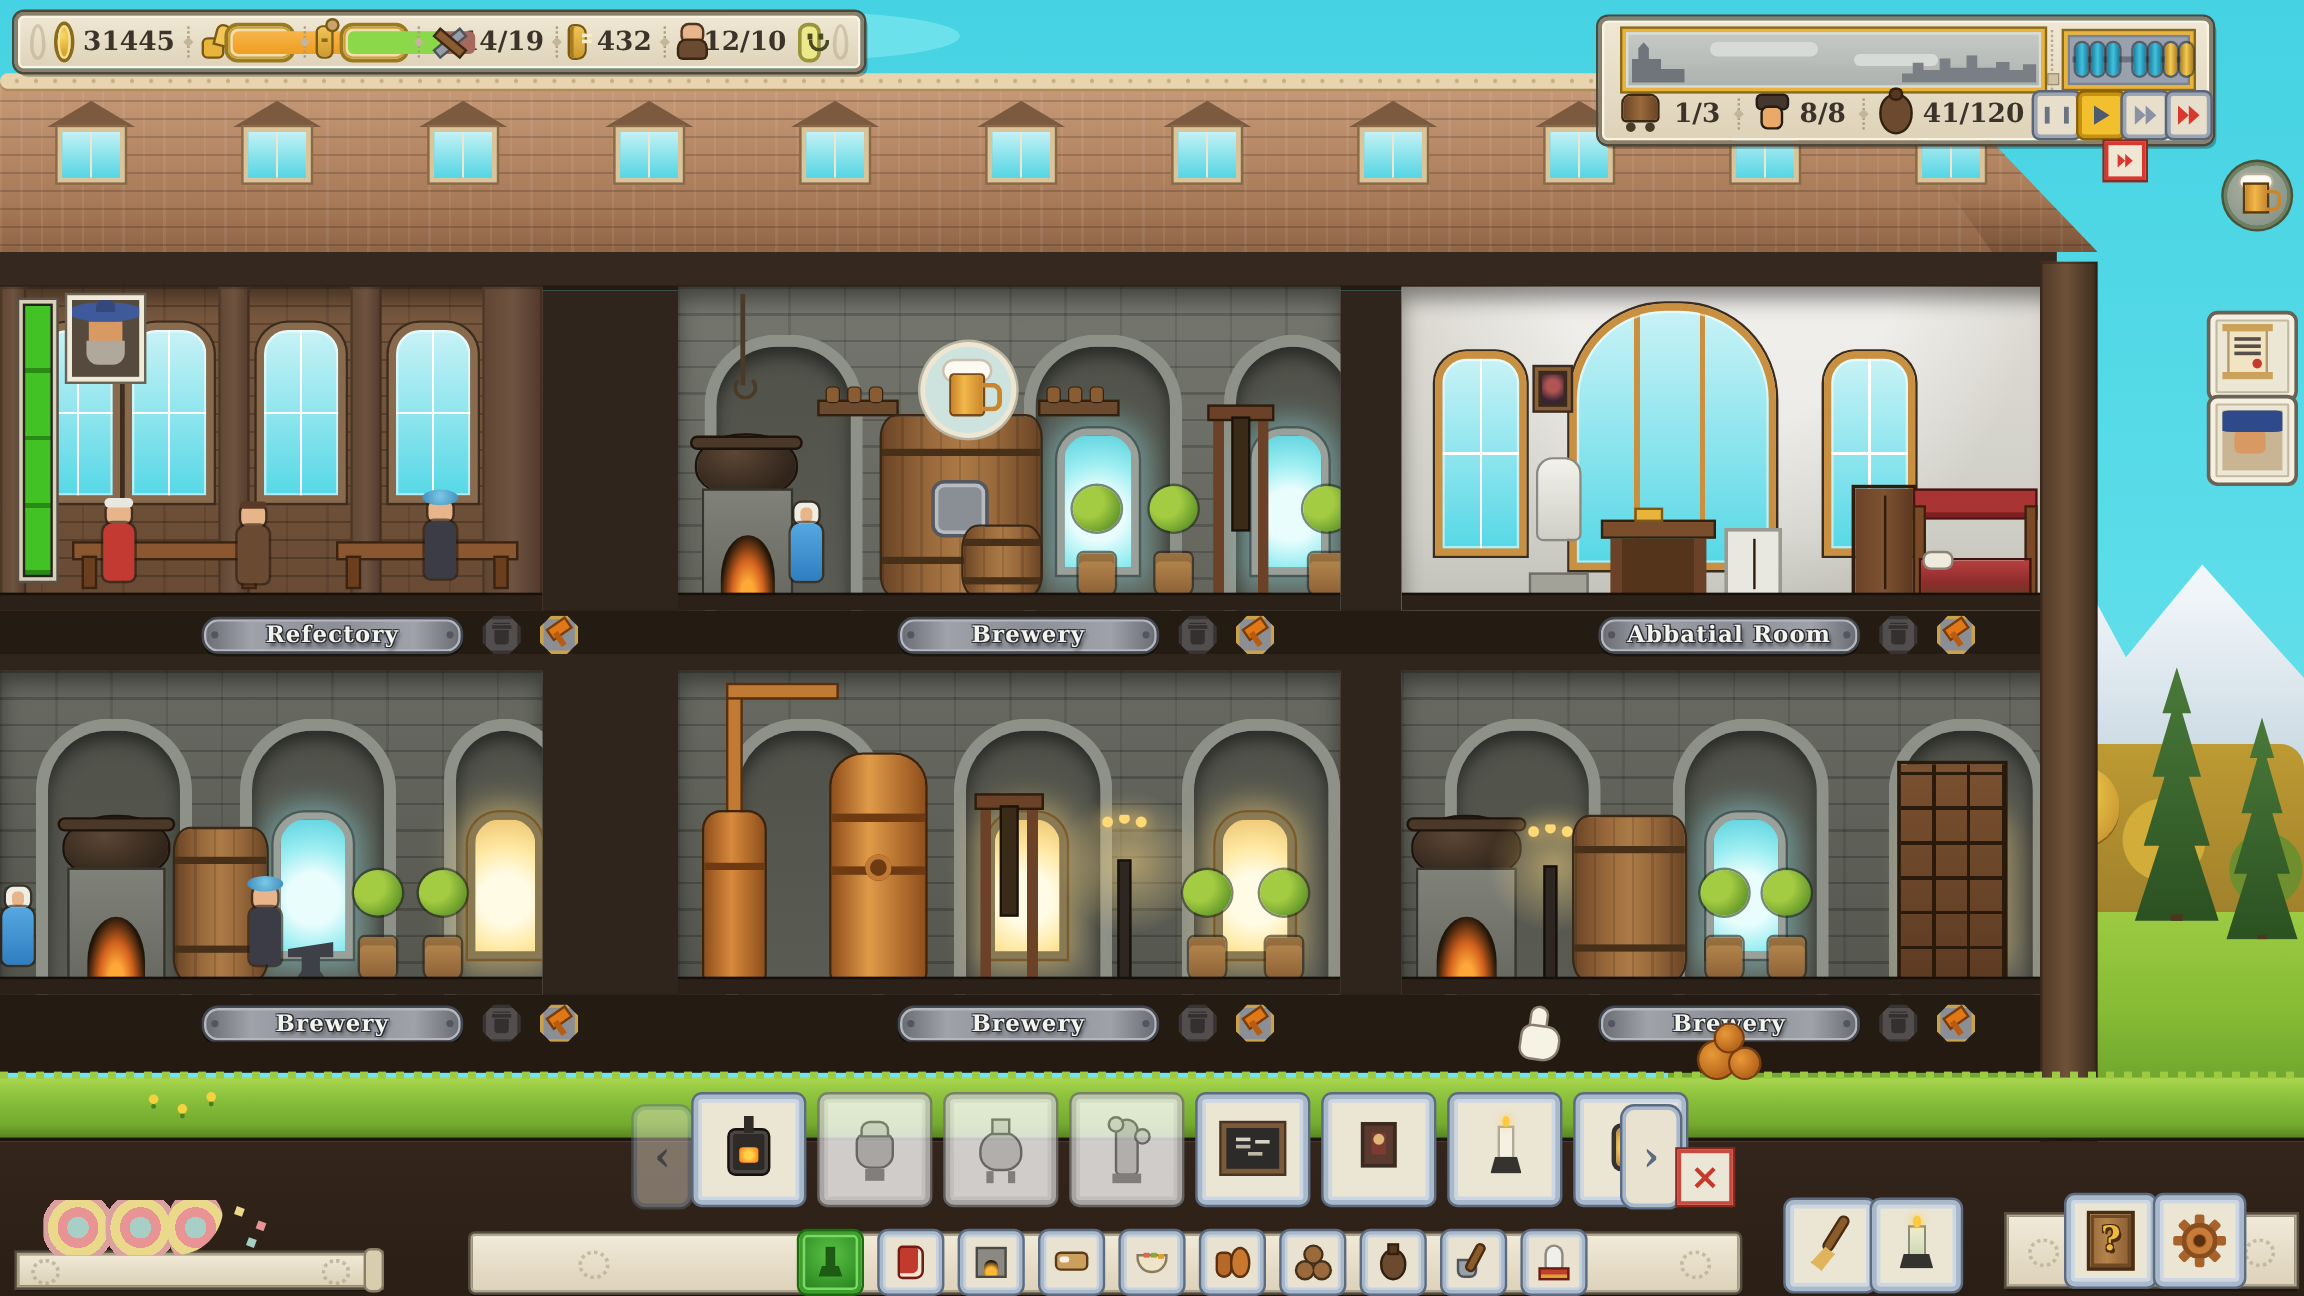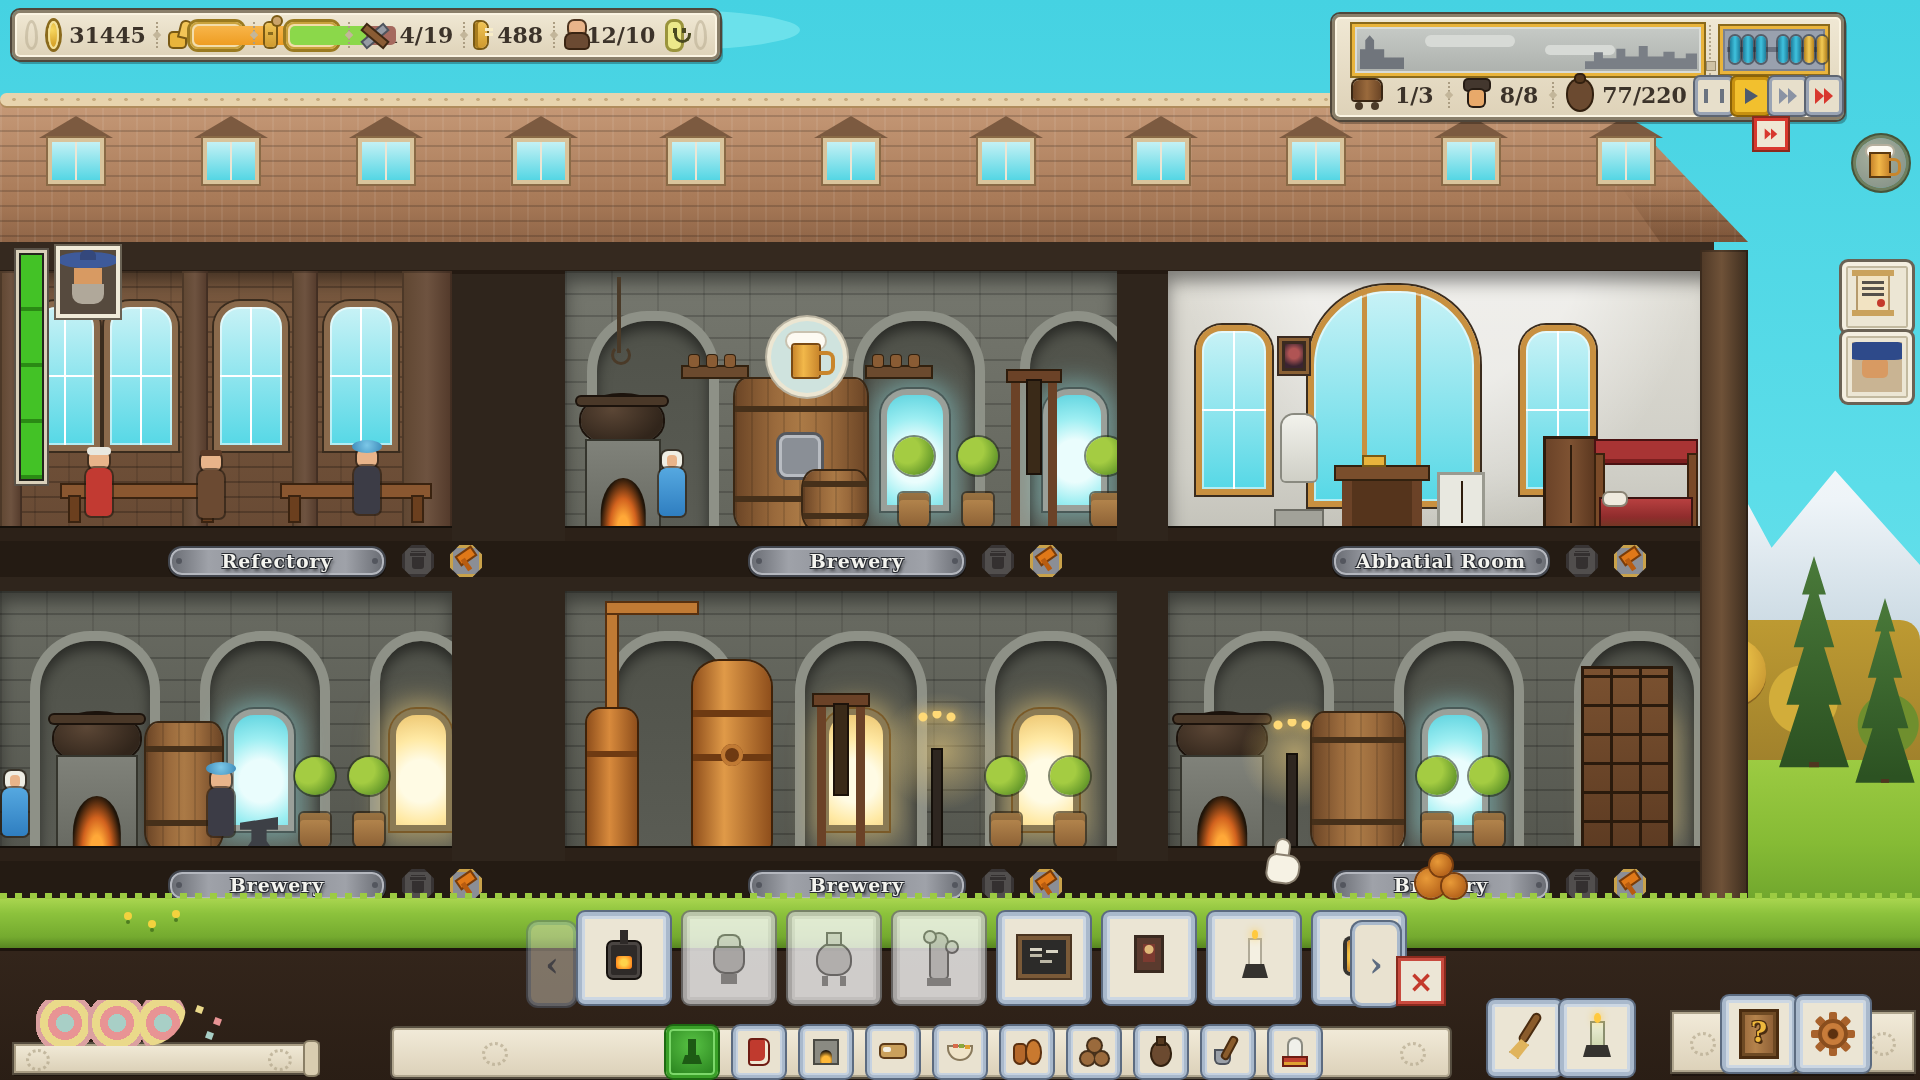--- a/index.html
+++ b/index.html
@@ -32,21 +32,21 @@
   .grass{position:absolute;left:0;top:898px;width:1920px;height:52px;z-index:20;
     background:linear-gradient(180deg,#aad650 0%,#8cc23c 30%,#74aa2f 75%,#527f1f 100%);}
   .grass::before{content:"";position:absolute;left:0;right:0;top:-5px;height:6px;
     background:repeating-linear-gradient(90deg,#9ccb42 0 7px,transparent 7px 15px);}
   .earth{position:absolute;left:0;top:948px;width:1920px;height:132px;z-index:20;
     background:linear-gradient(180deg,#33251b 0%,#2a1e15 100%);border-top:3px solid #1d140d;}
   .flower{position:absolute;width:8px;height:8px;border-radius:50%;background:#f2d23e;box-shadow:0 6px 0 -2px #4e7d20;z-index:21;}
   .pumpkins{position:absolute;left:1410px;top:850px;width:70px;height:56px;z-index:22;}
   .pumpkins i{position:absolute;border-radius:50%;background:radial-gradient(circle at 35% 35%,#e89a38,#b5621a 75%);box-shadow:0 0 0 2px #7a3e0e;}
   
-  .building{position:absolute;left:0;top:100px;width:1576px;height:826px;z-index:10;}
+  .building{position:absolute;left:0;top:68px;width:1576px;height:826px;z-index:10;}
   .roof{position:absolute;left:0;top:0;width:1748px;height:142px;
     background:
       repeating-linear-gradient(180deg,rgba(0,0,0,.16) 0 2px,transparent 2px 15px),
       repeating-linear-gradient(90deg,rgba(255,255,255,.07) 0 2px,transparent 2px 17px),
       linear-gradient(180deg,#c79a78 0%,#a87a58 70%,#8f6547 100%);
     clip-path:polygon(0 0,1612px 0,1748px 100%,0 100%);}
   .roof-shade{position:absolute;left:0;top:0;width:1748px;height:142px;
     background:linear-gradient(180deg,rgba(0,0,0,0) 60%,rgba(60,30,10,.25) 100%);
     clip-path:polygon(1560px 0,1612px 0,1748px 142px,1660px 142px);}
   .ridge{position:absolute;left:0;top:-7px;width:1626px;height:13px;background:#e8d4ae;border-radius:7px;
@@ -686,21 +686,21 @@
     <div class="sep"></div>
     <div class="i-crate"></div>
     <div class="pill">
         <div class="fill fill-cap"></div>
       </div>
     <div class="sep"></div>
     <div class="i-tools"></div>
     <div class="hudval">14/19</div>
     <div class="sep"></div>
     <div class="i-book"></div>
-    <div class="hudval">488</div>
+    <div class="hudval">432</div>
     <div class="sep"></div>
     <div class="i-monk"></div>
     <div class="hudval">12/10</div>
     <div class="i-smile"></div>
     <div class="endcurl"></div>
   </div>
 
   <div class="panel" style="left:1332px;top:14px;width:506px;height:100px;">
     <div class="skybar">
       <div class="cloud" style="left:70px;top:8px;width:90px;height:12px;"></div>
@@ -719,21 +719,21 @@
         <span class="bead gold" style="left: 94px;"></span>
       </div>
     <div class="trrow">
       <div class="i-cart" style="margin-left:16px;"></div>
       <div class="hudval" style="margin-left:10px;">1/3</div>
       <div class="sep" style="margin-left:14px;"></div>
       <div class="i-guest" style="margin-left:14px;"></div>
       <div class="hudval" style="margin-left:10px;">8/8</div>
       <div class="sep" style="margin-left:14px;"></div>
       <div class="i-sack" style="margin-left:14px;"></div>
-      <div class="hudval" style="margin-left:10px;">77/220</div>
+      <div class="hudval" style="margin-left:10px;">41/120</div>
     </div>
     <div class="pbtn" style="left:360px;">
         <div class="g-pause"></div>
       </div>
     <div class="pbtn active" style="left:397px;">
         <div class="g-play"></div>
       </div>
     <div class="pbtn" style="left:434px;">
         <div class="g-ff"></div>
       </div>

